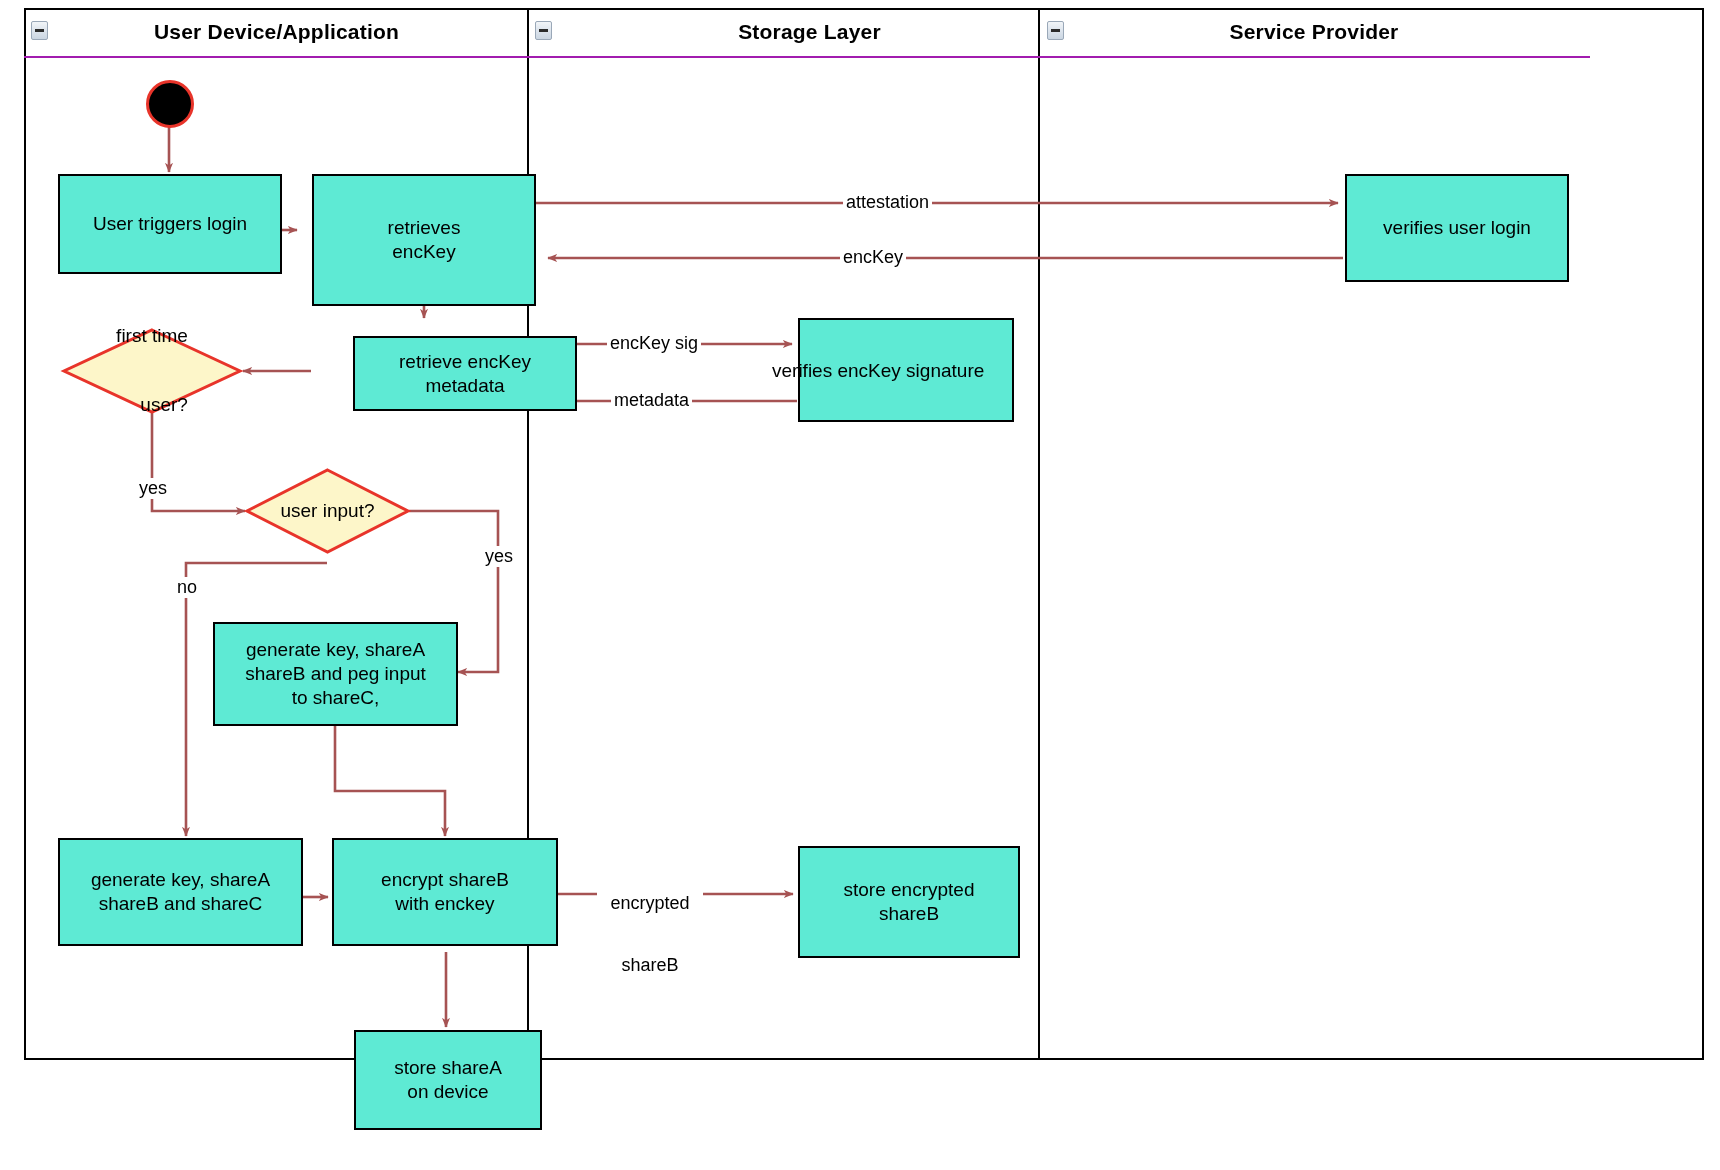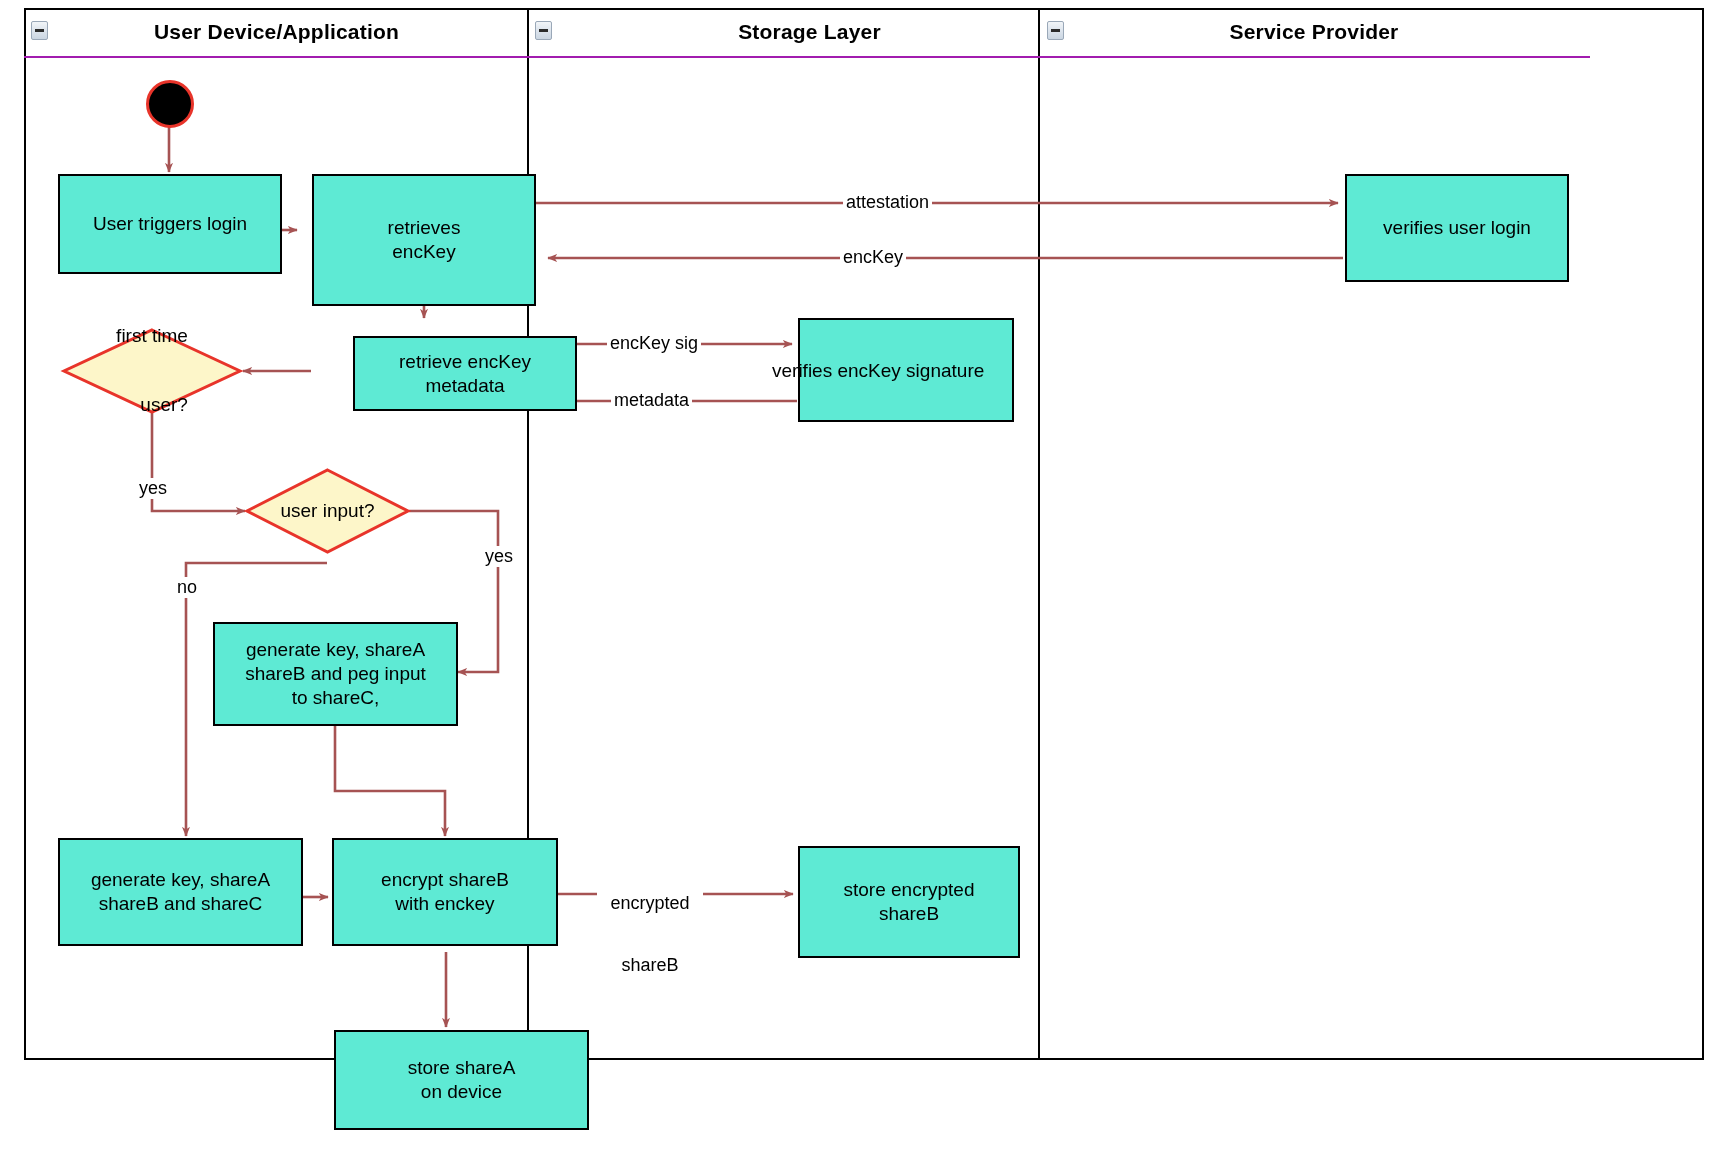--- a/index.html
+++ b/index.html
@@ -169,21 +169,21 @@
     </div>
   </div>
 
   <div class="node action" style="left:332px;top:838px;width:226px;height:108px;">
     <div>
       <span>encrypt shareB</span>
       <span>with enckey</span>
     </div>
   </div>
 
-  <div class="node action" style="left:334px;top:1030px;width:255px;height:100px;">
+  <div class="node action" style="left:354px;top:1030px;width:188px;height:100px;">
     <div>
       <span>store shareA</span>
       <span>on device</span>
     </div>
   </div>
 
   <div class="node action" style="left:798px;top:318px;width:216px;height:104px;">
   </div>
   <div class="overflow-text" style="left:772px;top:360px;">verifies encKey signature</div>
 

